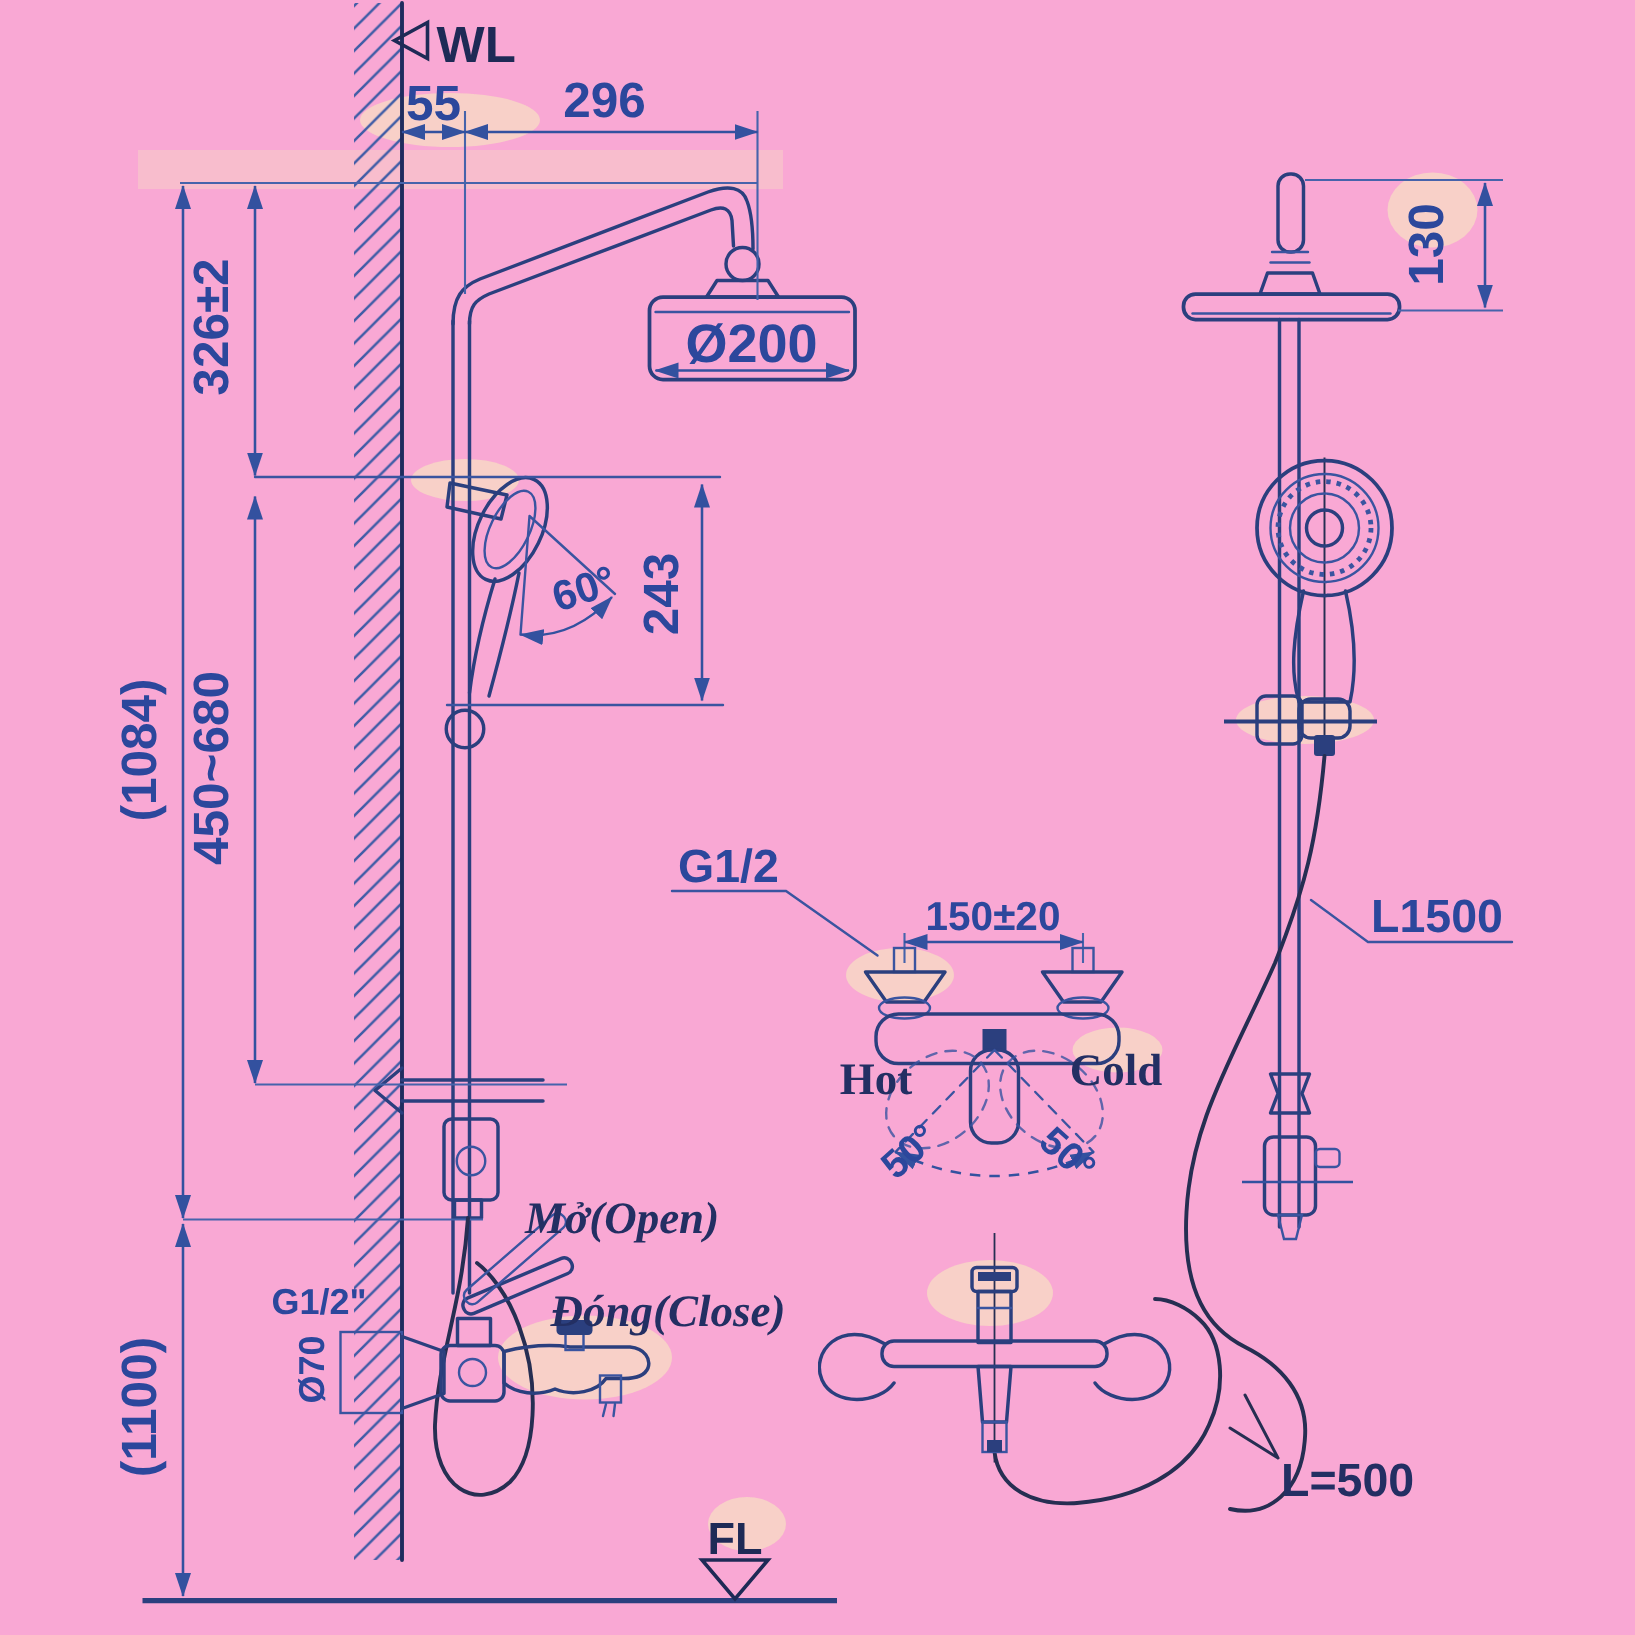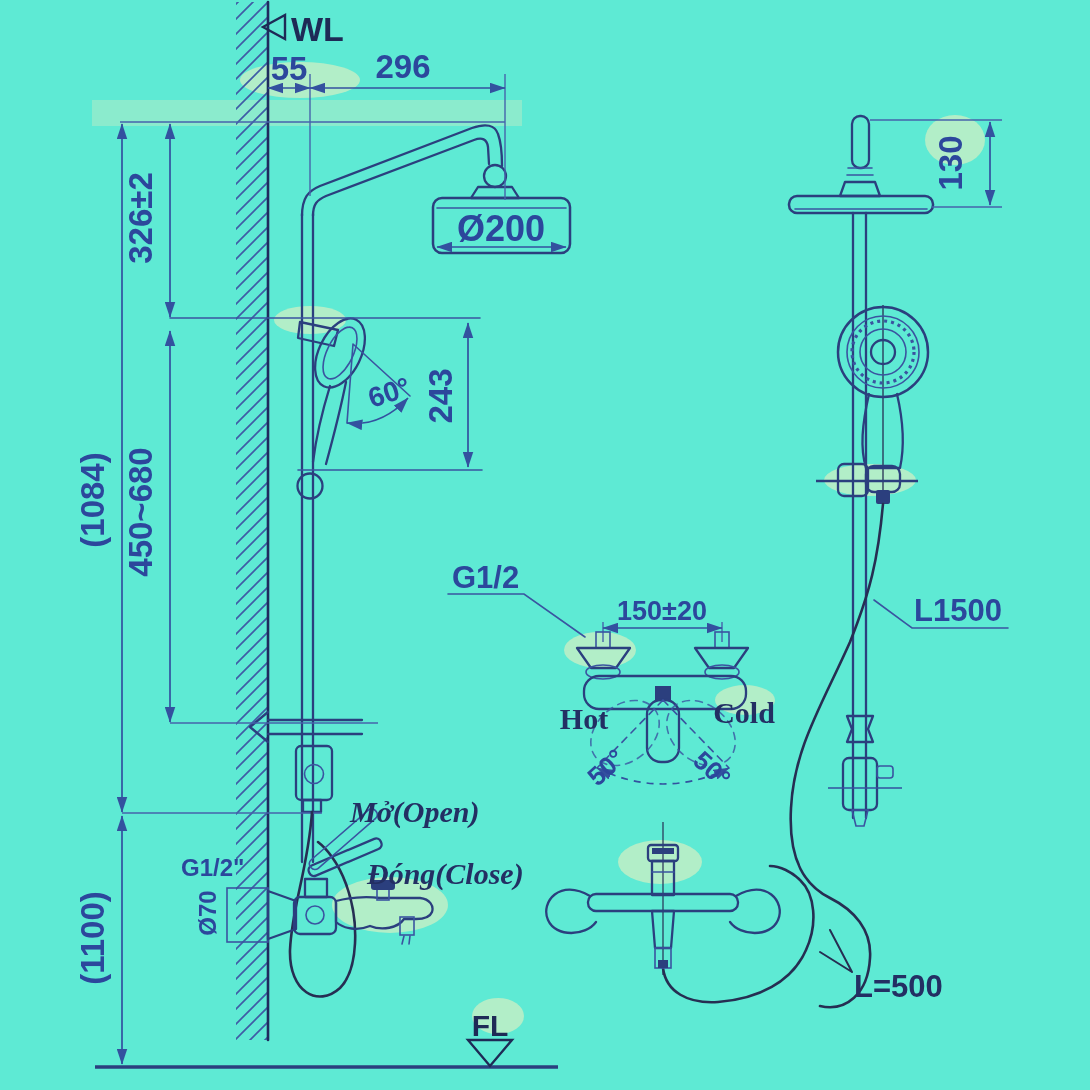--- a/index.html
+++ b/index.html
@@ -1,16 +1,16 @@
 <!DOCTYPE html>
 <html><head>
 <meta charset="utf-8">
 <style>
   html,body{margin:0;padding:0;background:#fdfdfa;}
-  .stage{width:1090px;height:1090px;position:relative;background:#5eead4;overflow:hidden;}
+  .stage{width:1090px;height:1090px;position:relative;background:#f9a8d4;overflow:hidden;}
   svg{display:block;}
   text{font-family:"Liberation Sans",sans-serif;fill:#2c479c;}
   .dim{font-size:33px;font-weight:600;}
   .dim-lg{font-size:36px;font-weight:600;}
   .dim-md{font-size:27px;font-weight:600;}
   .dim-sm{font-size:26px;font-weight:600;}
   .thread{font-size:24px;font-weight:700;}
   .thread-lg{font-size:31px;font-weight:600;}
   .serif-label{font-family:"Liberation Serif",serif;font-size:30px;font-weight:700;font-style:italic;fill:#232f63;}
   .serif-plain{font-family:"Liberation Serif",serif;font-size:30px;font-weight:700;fill:#232f63;}

